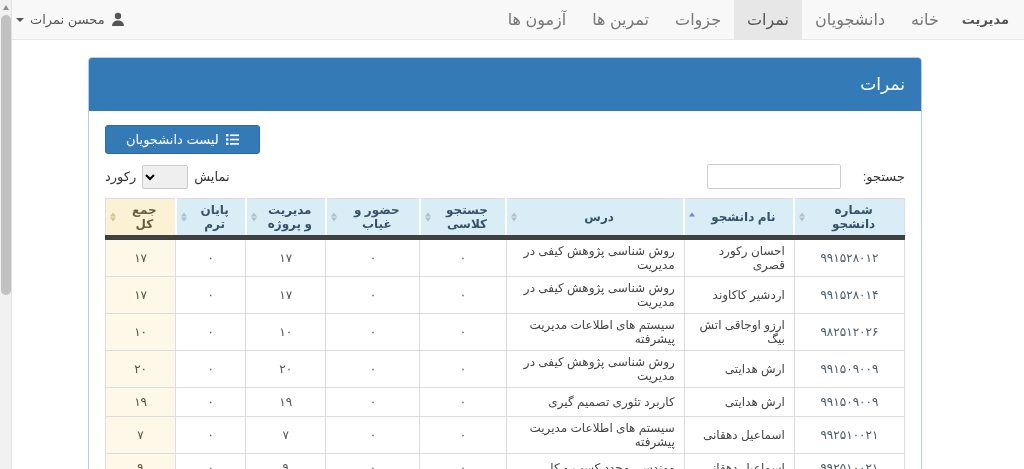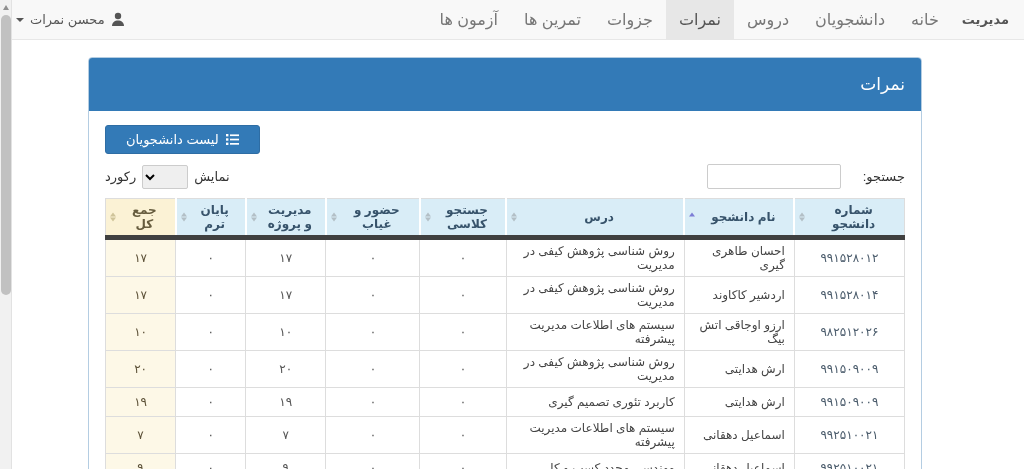--- a/index.html
+++ b/index.html
@@ -64,21 +64,20 @@
 </style>
 </head>
 <body>
 
 <div class="stage">
 
   <nav class="navbar">
     <a href="#" class="brand">مدیریت</a>
     <a href="#" class="nav-item">خانه</a>
     <a href="#" class="nav-item">دانشجویان</a>
-    <a href="#" class="nav-item">دروس</a>
     <a href="#" class="nav-item active">نمرات</a>
     <a href="#" class="nav-item">جزوات</a>
     <a href="#" class="nav-item">تمرین ها</a>
     <a href="#" class="nav-item">آزمون ها</a>
     <div class="user-box">
       <span style="display:inline-flex;">
         <svg width="14" height="15" viewBox="0 0 14 15">
             <circle cx="7" cy="4" r="3.2" fill="#555"></circle>
             <path d="M1 14c0-3.6 2.7-5.6 6-5.6s6 2 6 5.6z" fill="#555"></path>
           </svg>
@@ -167,21 +166,21 @@
                 </span><span>پایان ترم</span></th>
             <th class="th-total"><span class="sort">
                   <i class="up"></i>
                   <i class="down"></i>
                 </span><span>جمع کل</span></th>
           </tr>
         </thead>
         <tbody>
             <tr>
           <td class="c-no">۹۹۱۵۲۸۰۱۲</td>
-          <td class="c-name">احسان طاهری گیری</td>
+          <td class="c-name">احسان رکورد قصری</td>
           <td class="c-course">روش شناسی پژوهش کیفی در مدیریت</td>
           <td class="c-num">۰</td>
           <td class="c-num">۰</td>
           <td class="c-num">۱۷</td>
           <td class="c-num">۰</td>
           <td class="c-total">۱۷</td>
         </tr>
             <tr>
           <td class="c-no">۹۹۱۵۲۸۰۱۴</td>
           <td class="c-name">اردشیر کاکاوند</td>

